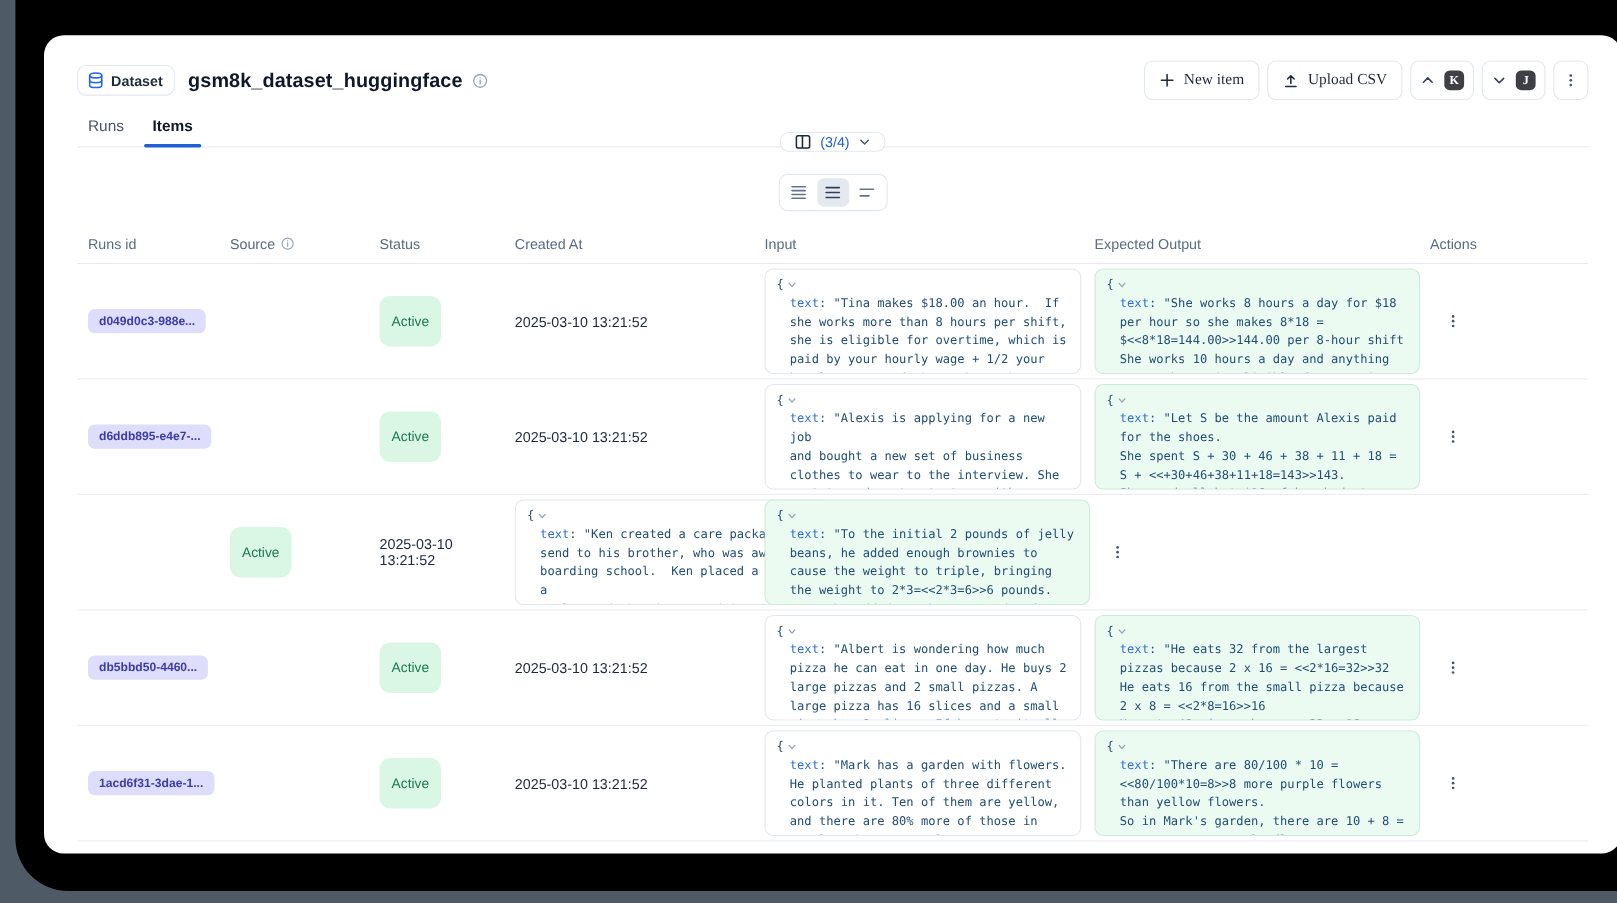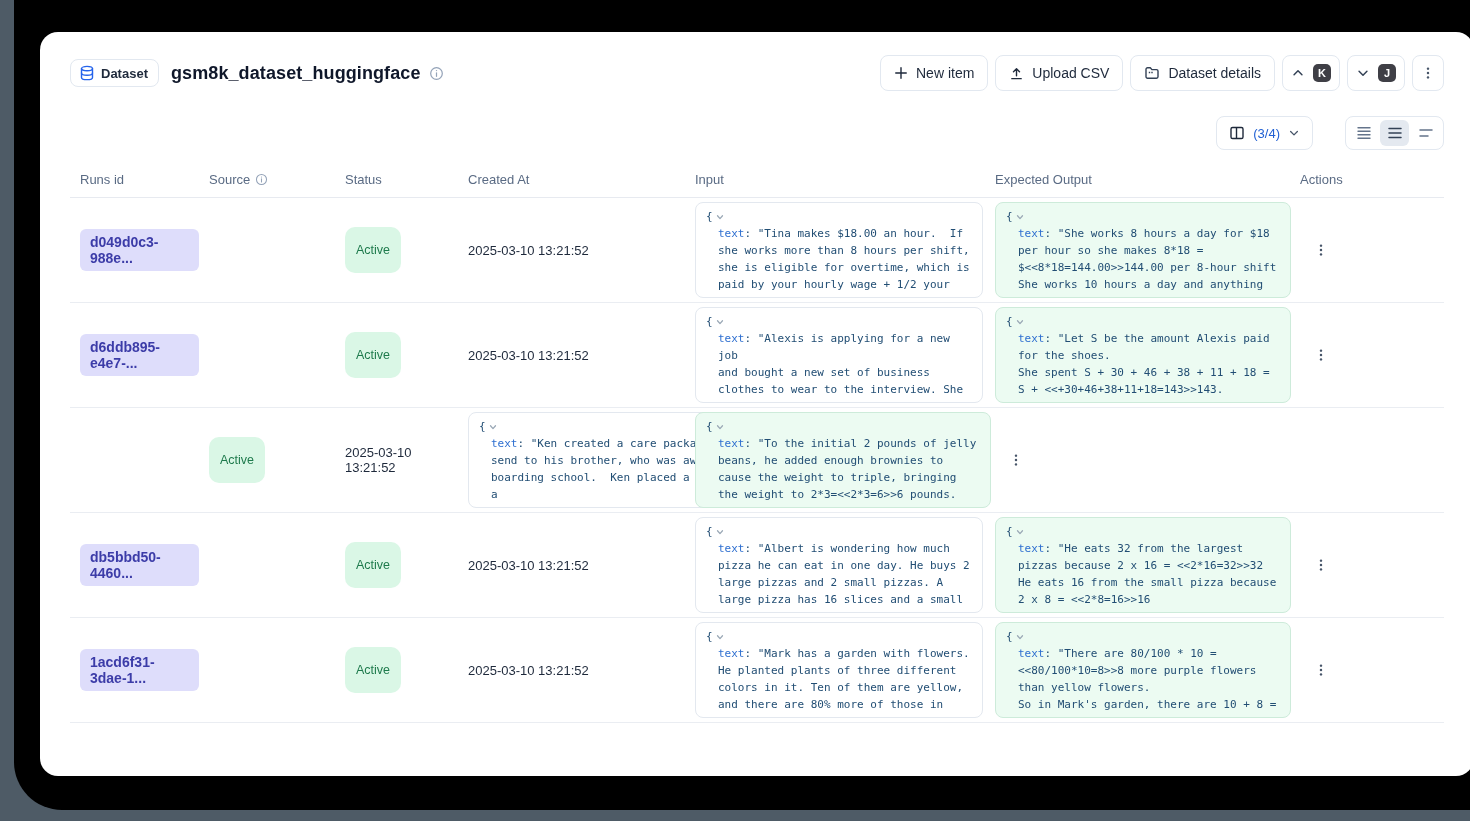--- a/index.html
+++ b/index.html
@@ -7,45 +7,45 @@
   body { background:#4E5B66; font-family:"Liberation Sans", sans-serif; position:relative; }
   .shade { position:absolute; left:14px; right:-60px; top:-60px; bottom:11px; background:#000; border-radius:48px; }
   .window { position:absolute; left:40px; top:32px; width:1434px; height:744px; background:#fff; border-radius:18px; padding:22px 30px 0 30px; }
 
   
   .hdr { display:flex; align-items:center; height:38px; }
   .ds-badge { display:inline-flex; align-items:center; gap:6px; border:1px solid #E2E8F0; border-radius:8px; padding:5px 10px 5px 8px; font-size:13px; font-weight:700; color:#1E293B; background:#fff; }
   .title { font-size:18px; font-weight:700; color:#0F172A; margin-left:12px; letter-spacing:.1px; }
   .t-info { margin-left:8px; display:flex; }
   .hdr-actions { margin-left:auto; display:flex; align-items:center; gap:7px; }
-  .btn { display:inline-flex; align-items:center; gap:8px; height:36px; padding:0 13px; border:1px solid #E2E8F0; border-radius:8px; background:#fff; font-size:14px; font-weight:500; color:#1E293B; cursor:pointer; }
+  .btn { display:inline-flex; align-items:center; gap:8px; height:36px; padding:0 13px; border:1px solid #E2E8F0; border-radius:8px; background:#fff; font-size:14px; font-weight:500; color:#1E293B; cursor:pointer;font-family:Liberation Serif, serif; }
   .btn.icon-only { padding:0 8px; }
   .kbd { display:inline-flex; align-items:center; justify-content:center; width:18px; height:18px; border-radius:5px; background:#3F3F46; color:#fff; font-size:11px; font-weight:700; }
 
   
   .tabs { display:flex; gap:10px; margin-top:6px; border-bottom:1px solid #E7EAF0; padding:0 2px; }
   .tab { position:relative; padding:8px 8px 11px; font-size:14px; color:#475569; cursor:pointer; }
   .tab.active { color:#0F172A; font-weight:600; }
   .tab.active::after { content:''; position:absolute; left:0; right:0; bottom:-1px; height:3px; background:#2160D3; border-radius:2px; }
 
   
-  .toolbar { display:flex; justify-content:flex-end; align-items:center; gap:32px; margin-top:24px; height:34px; }
+  .toolbar { display:flex; justify-content:flex-end; align-items:center; gap:20px; margin-top:24px; height:34px;flex-direction:column; }
   .cols-btn { display:inline-flex; align-items:center; gap:8px; height:34px; padding:0 12px; border:1px solid #E2E8F0; border-radius:8px; background:#fff; font-size:13px; font-weight:500; color:#1E293B; cursor:pointer; }
   .seg-group { display:flex; align-items:center; gap:2px; border:1px solid #E2E8F0; border-radius:8px; padding:3px; background:#fff; }
   .seg { width:29px; height:26px; display:flex; align-items:center; justify-content:center; border-radius:6px; cursor:pointer; }
   .seg.active { background:#E4E9F0; }
 
   
   .table { margin-top:12px; }
   .thead, .trow { display:grid; grid-template-columns:129px 136px 123px 227px 300px 305px 1fr; align-items:center; }
   .thead { height:36px; border-bottom:1px solid #E7EAF0; }
   .th { padding-left:10px; display:flex; align-items:center; gap:5px; font-size:13px; font-weight:500; color:#5A6B84; }
   .trow { height:105px; border-bottom:1px solid #EAEDF2; }
   .cell { padding-left:10px; }
-  .id-badge { display:inline-block; background:#DEDDFB; color:#3C3CA8; font-weight:700; font-size:14px; padding:5px 10px; border-radius:6px; cursor:pointer; }
+  .id-badge { display:inline-block; background:#DEDDFB; color:#3C3CA8; font-weight:700; font-size:11px; padding:5px 10px; border-radius:6px; cursor:pointer; }
   .status-badge { display:inline-block; background:#DAF7E6; color:#1E7A4C; font-size:12.5px; font-weight:500; padding:16px 11px; border-radius:10px; }
   .created { font-size:13px; color:#1E293B; }
   .code-box { width:288px; height:96px; border:1px solid #E3E8EF; border-radius:8px; background:#fff; padding:5px 10px 0 10px; overflow:hidden; font-family:"DejaVu Sans Mono", monospace; font-size:11px; line-height:17px; color:#224E74; cursor:pointer; }
   .code-box.green { width:296px; background:#ECFBF2; border-color:#CDEBDA; }
   .brace-row { display:flex; align-items:center; gap:2px; height:17px; }
   .code-text { padding-left:12px; white-space:pre-wrap; word-break:break-word; }
   .ck { color:#2E6FD0; }
   .kebab-btn { background:none; border:none; padding:6px; margin-left:8px; cursor:pointer; display:inline-flex; }
 </style>
 </head>
@@ -79,27 +79,20 @@
             <path d="M8 2v12M2 8h12"></path>
           </svg>
         <span>New item</span>
       </button>
       <button class="btn">
         <svg width="15" height="15" viewBox="0 0 16 16" fill="none" stroke="#1E293B" stroke-width="1.5" stroke-linecap="round" stroke-linejoin="round">
             <path d="M8 10.5V3M4.8 6.2 8 3l3.2 3.2M3 13.5h10"></path>
           </svg>
         <span>Upload CSV</span>
       </button>
-      <button class="btn">
-        <svg width="16" height="16" viewBox="0 0 16 16" fill="none" stroke="#334155" stroke-width="1.4" stroke-linejoin="round">
-            <path d="M2 4.2c0-.8.7-1.4 1.5-1.4h2.8L7.9 4.6h4.6c.8 0 1.5.6 1.5 1.4v5.8c0 .8-.7 1.4-1.5 1.4h-9c-.8 0-1.5-.6-1.5-1.4V4.2z"></path>
-            <path d="M5.5 6.8v1.4M8 6.8v1.4"></path>
-          </svg>
-        <span>Dataset details</span>
-      </button>
       <button class="btn icon-only">
         <svg width="14" height="14" viewBox="0 0 16 16" fill="none" stroke="#334155" stroke-width="1.7" stroke-linecap="round" stroke-linejoin="round">
             <polyline points="3.5,10 8,5.5 12.5,10"></polyline>
           </svg>
         <span class="kbd">K</span>
       </button>
       <button class="btn icon-only">
         <svg width="14" height="14" viewBox="0 0 16 16" fill="none" stroke="#334155" stroke-width="1.7" stroke-linecap="round" stroke-linejoin="round">
             <polyline points="3.5,6 8,10.5 12.5,6"></polyline>
           </svg>
@@ -108,20 +101,24 @@
       <button class="btn icon-only">
         <svg width="14" height="16" viewBox="0 0 16 16" fill="#475569">
             <circle cx="8" cy="3" r="1.4"></circle>
             <circle cx="8" cy="8" r="1.4"></circle>
             <circle cx="8" cy="13" r="1.4"></circle>
           </svg>
       </button>
     </div>
   </div>
 
+  <div class="tabs">
+    <div class="tab">Runs</div>
+    <div class="tab active">Items</div>
+  </div>
 
   <div class="toolbar">
     <button class="cols-btn">
       <svg width="16" height="16" viewBox="0 0 16 16" fill="none" stroke="#1E293B" stroke-width="1.4">
           <rect x="2" y="2.5" width="12" height="11" rx="1.6"></rect>
           <line x1="7.5" y1="2.5" x2="7.5" y2="13.5"></line>
         </svg>
       <span style="color:#2160D3;">(3/4)</span>
       <svg width="12" height="12" viewBox="0 0 16 16" fill="none" stroke="#475569" stroke-width="1.7" stroke-linecap="round" stroke-linejoin="round">
           <polyline points="3.5,6 8,10.5 12.5,6"></polyline>

